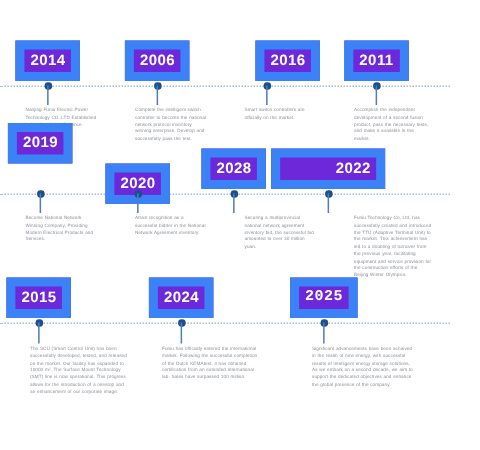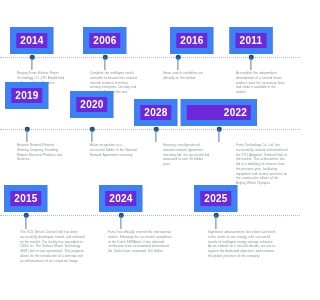--- a/index.html
+++ b/index.html
@@ -97,21 +97,21 @@
     <div class="track" style="top:129px;"></div>
 
     <div class="node">
       <div class="badge" style="left:27px;top:109px;">2019</div>
       <div class="dot" style="left:27px;top:129px;"></div>
       <div class="stem" style="left:27px;top:129px;height:13px;"></div>
       <div class="body" style="left:17px;top:143px;width:48px;">Become National Network Winning Company, Providing Modern Electrical Products and Services.</div>
     </div>
 
     <div class="node">
-      <div class="badge" style="left:92px;top:118px;">2020</div>
+      <div class="badge" style="left:92px;top:136px;">2020</div>
       <div class="dot" style="left:92px;top:129px;"></div>
       <div class="stem" style="left:92px;top:129px;height:13px;"></div>
       <div class="body" style="left:90px;top:143px;width:48px;">Attain recognition as a successful bidder in the National Network Agreement inventory.</div>
     </div>
 
     <div class="node">
       <div class="badge" style="left:156px;top:126px;">2028</div>
       <div class="dot" style="left:156px;top:129px;"></div>
       <div class="stem" style="left:156px;top:129px;height:13px;"></div>
       <div class="body" style="left:163px;top:143px;width:48px;">Securing a multiprovincial national network agreement inventory bid, the successful bid amounted to over 30 million yuan.</div>
@@ -136,20 +136,20 @@
     </div>
 
     <div class="node">
       <div class="badge" style="left:121px;top:212px;">2024</div>
       <div class="dot" style="left:121px;top:215px;"></div>
       <div class="stem" style="left:121px;top:215px;height:14px;"></div>
       <div class="body" style="left:108px;top:230px;width:66px;">Funiu has officially entered the international market. Following the successful completion of the Dutch KEMAtest, it has obtained certification from an extended international lab. Sales have surpassed 100 million.</div>
     </div>
 
     <div class="node">
-      <div class="badge" style="left:216px;top:212px;">2025</div>
+      <div class="badge" style="left:216px;top:212px;font-family:Liberation Mono, monospace;">2025</div>
       <div class="dot" style="left:216px;top:215px;"></div>
       <div class="stem" style="left:216px;top:215px;height:14px;"></div>
       <div class="body" style="left:208px;top:230px;width:68px;">Significant advancements have been achieved in the realm of new energy, with successful results of intelligent energy storage solutions. As we embark on a second decade, we aim to support the dedicated objectives and enhance the global presence of the company.</div>
     </div>
   </div>
 
 </div>
 
 </body></html>

